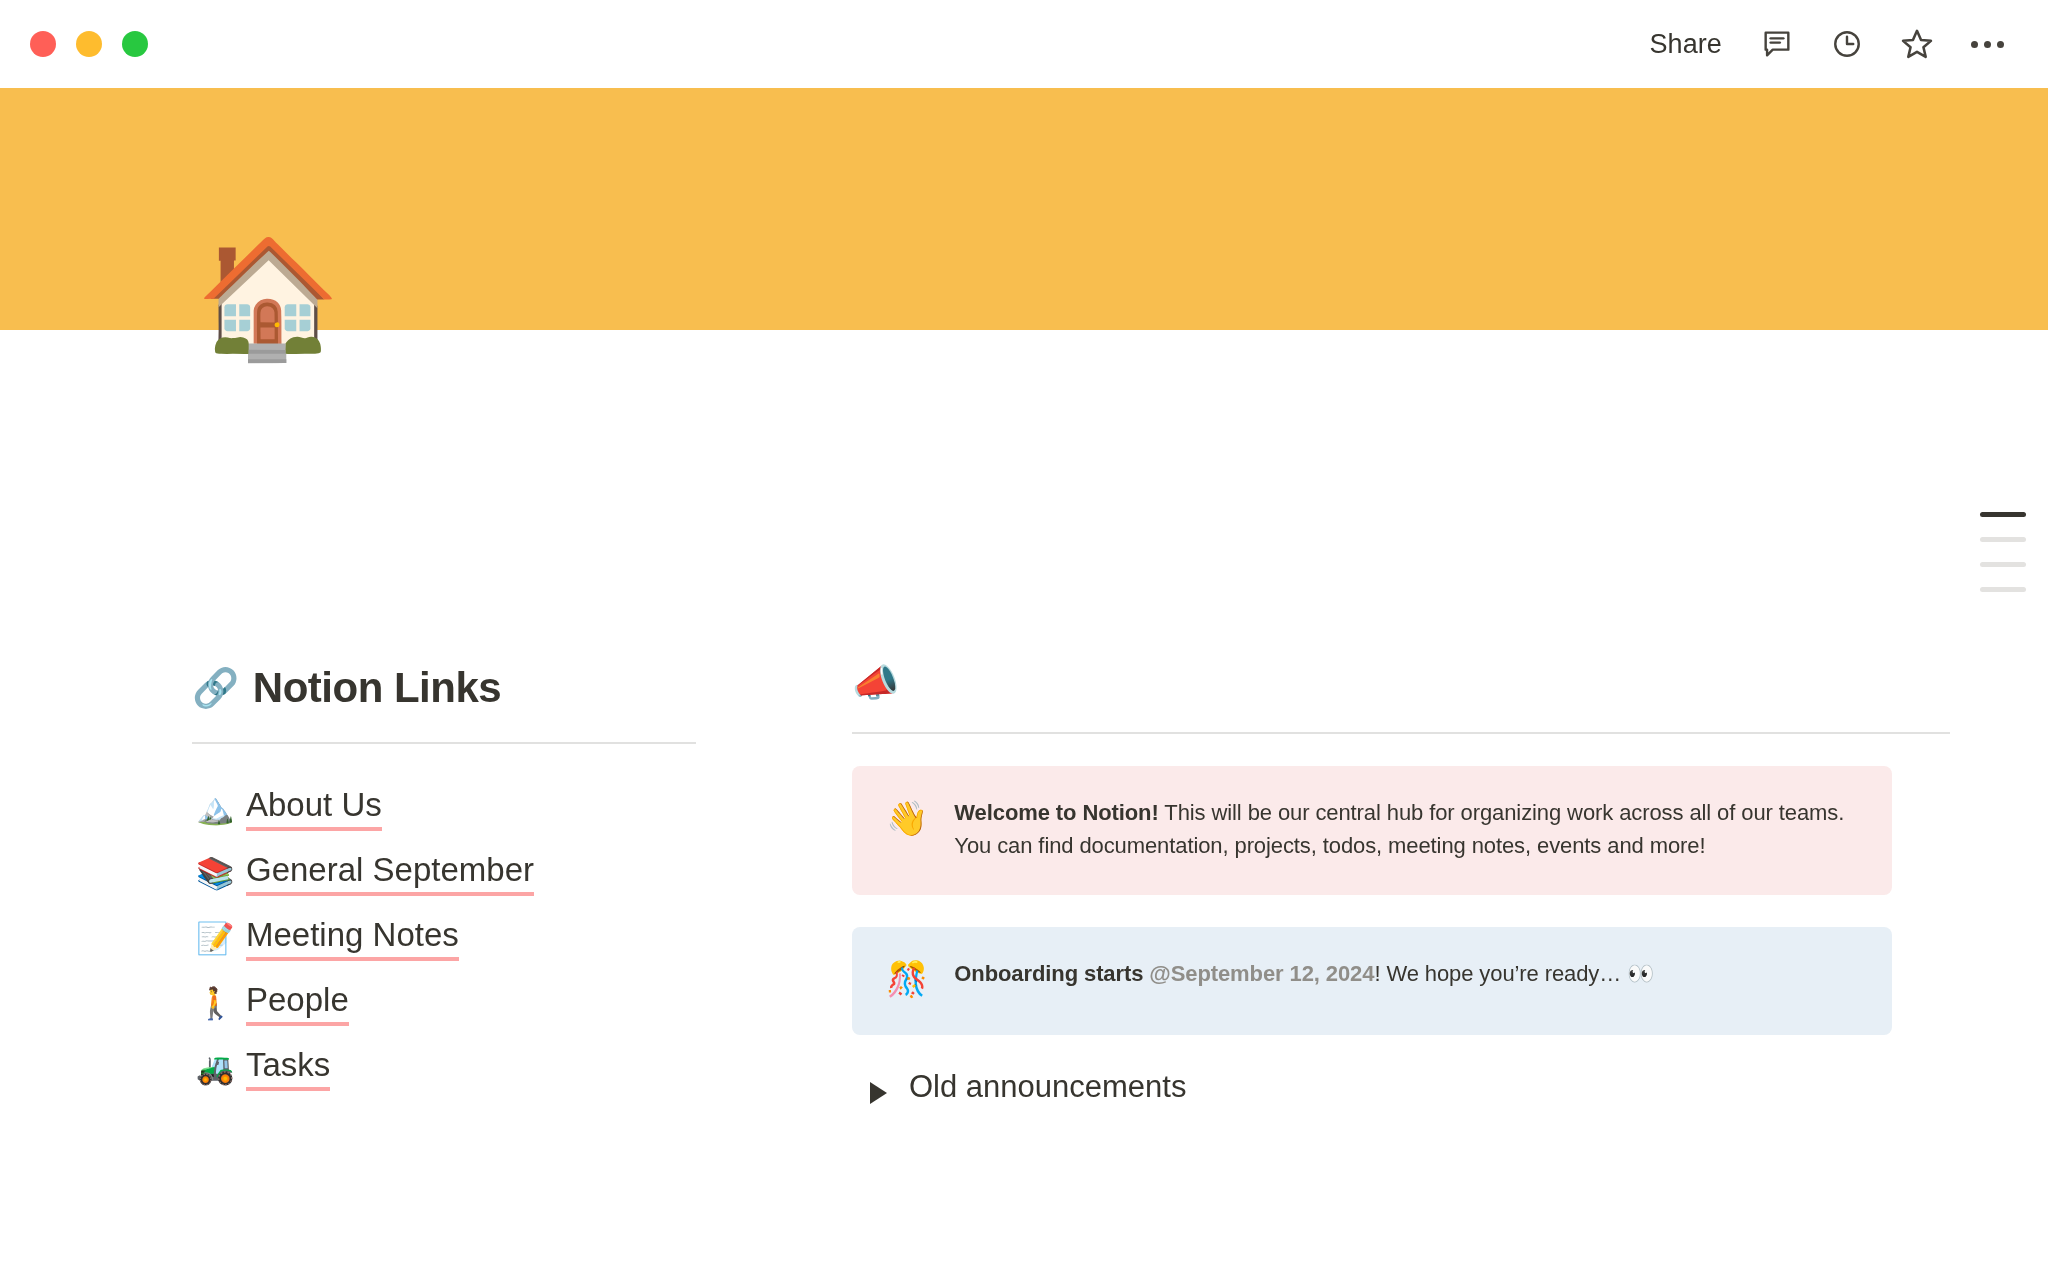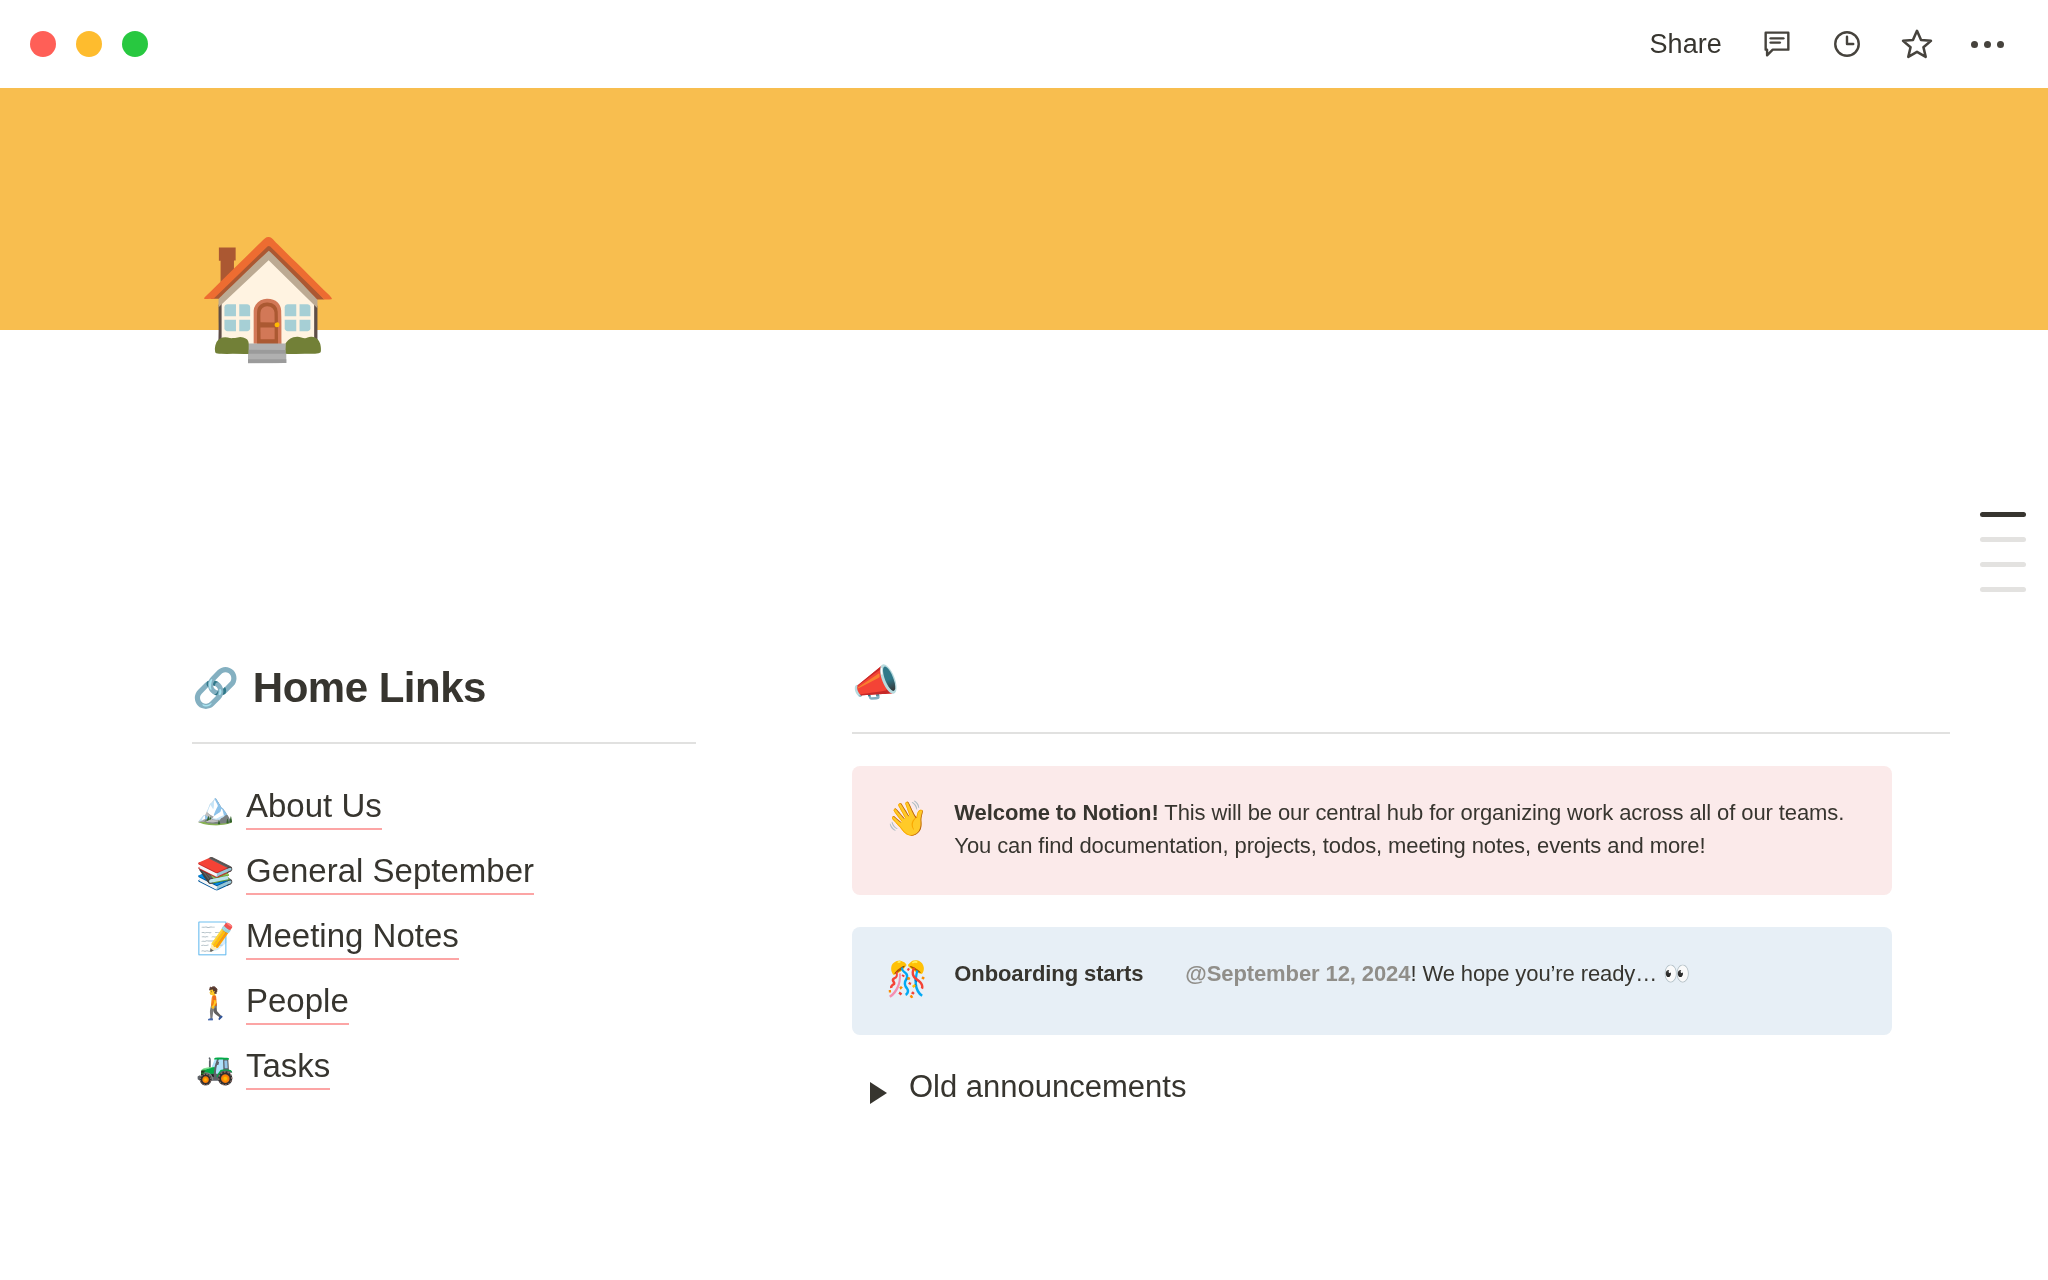--- a/index.html
+++ b/index.html
@@ -154,21 +154,21 @@
     font-size: 31px;
     width: 34px;
     text-align: center;
     font-family: "DejaVu Sans", sans-serif;
     line-height: 1;
     flex: none;
   }
   .link-label {
     font-size: 33px;
     color: #37352F;
-    border-bottom: 2px solid #fca5a5;
+    border-bottom: 4px solid #fca5a5;
     padding-bottom: 3px;
     line-height: 1.15;
   }
 
   
   .callout {
     display: flex;
     gap: 26px;
     border-radius: 8px;
     padding: 30px 34px 32px 34px;
@@ -186,21 +186,20 @@
   .callout-text {
     font-size: 22px;
     line-height: 1.52;
     color: #37352F;
     letter-spacing: -0.1px;
   }
   .callout-text b { font-weight: 700; }
   .date-mention {
     color: #908E89;
     font-weight: 700;
-    margin-left: 36px;
   }
   .inline-emoji { font-family: "DejaVu Sans", sans-serif; }
 
   
   .toggle-row {
     display: flex;
     align-items: flex-end;
     gap: 22px;
     margin-top: 34px;
     padding-left: 4px;
@@ -286,21 +285,21 @@
 
   <div class="page-icon">🏠</div>
 
 
   <div class="columns">
 
     <div class="col-left">
 
       <div class="section-head">
         <span class="emoji">🔗</span>
-        <span>Home Links</span>
+        <span>Notion Links</span>
       </div>
       <div class="divider left"></div>
 
       <div class="links">
 
         <div class="link-row">
           <span class="link-emoji">🏔️</span>
           <span class="link-label">About Us</span>
         </div>
 

